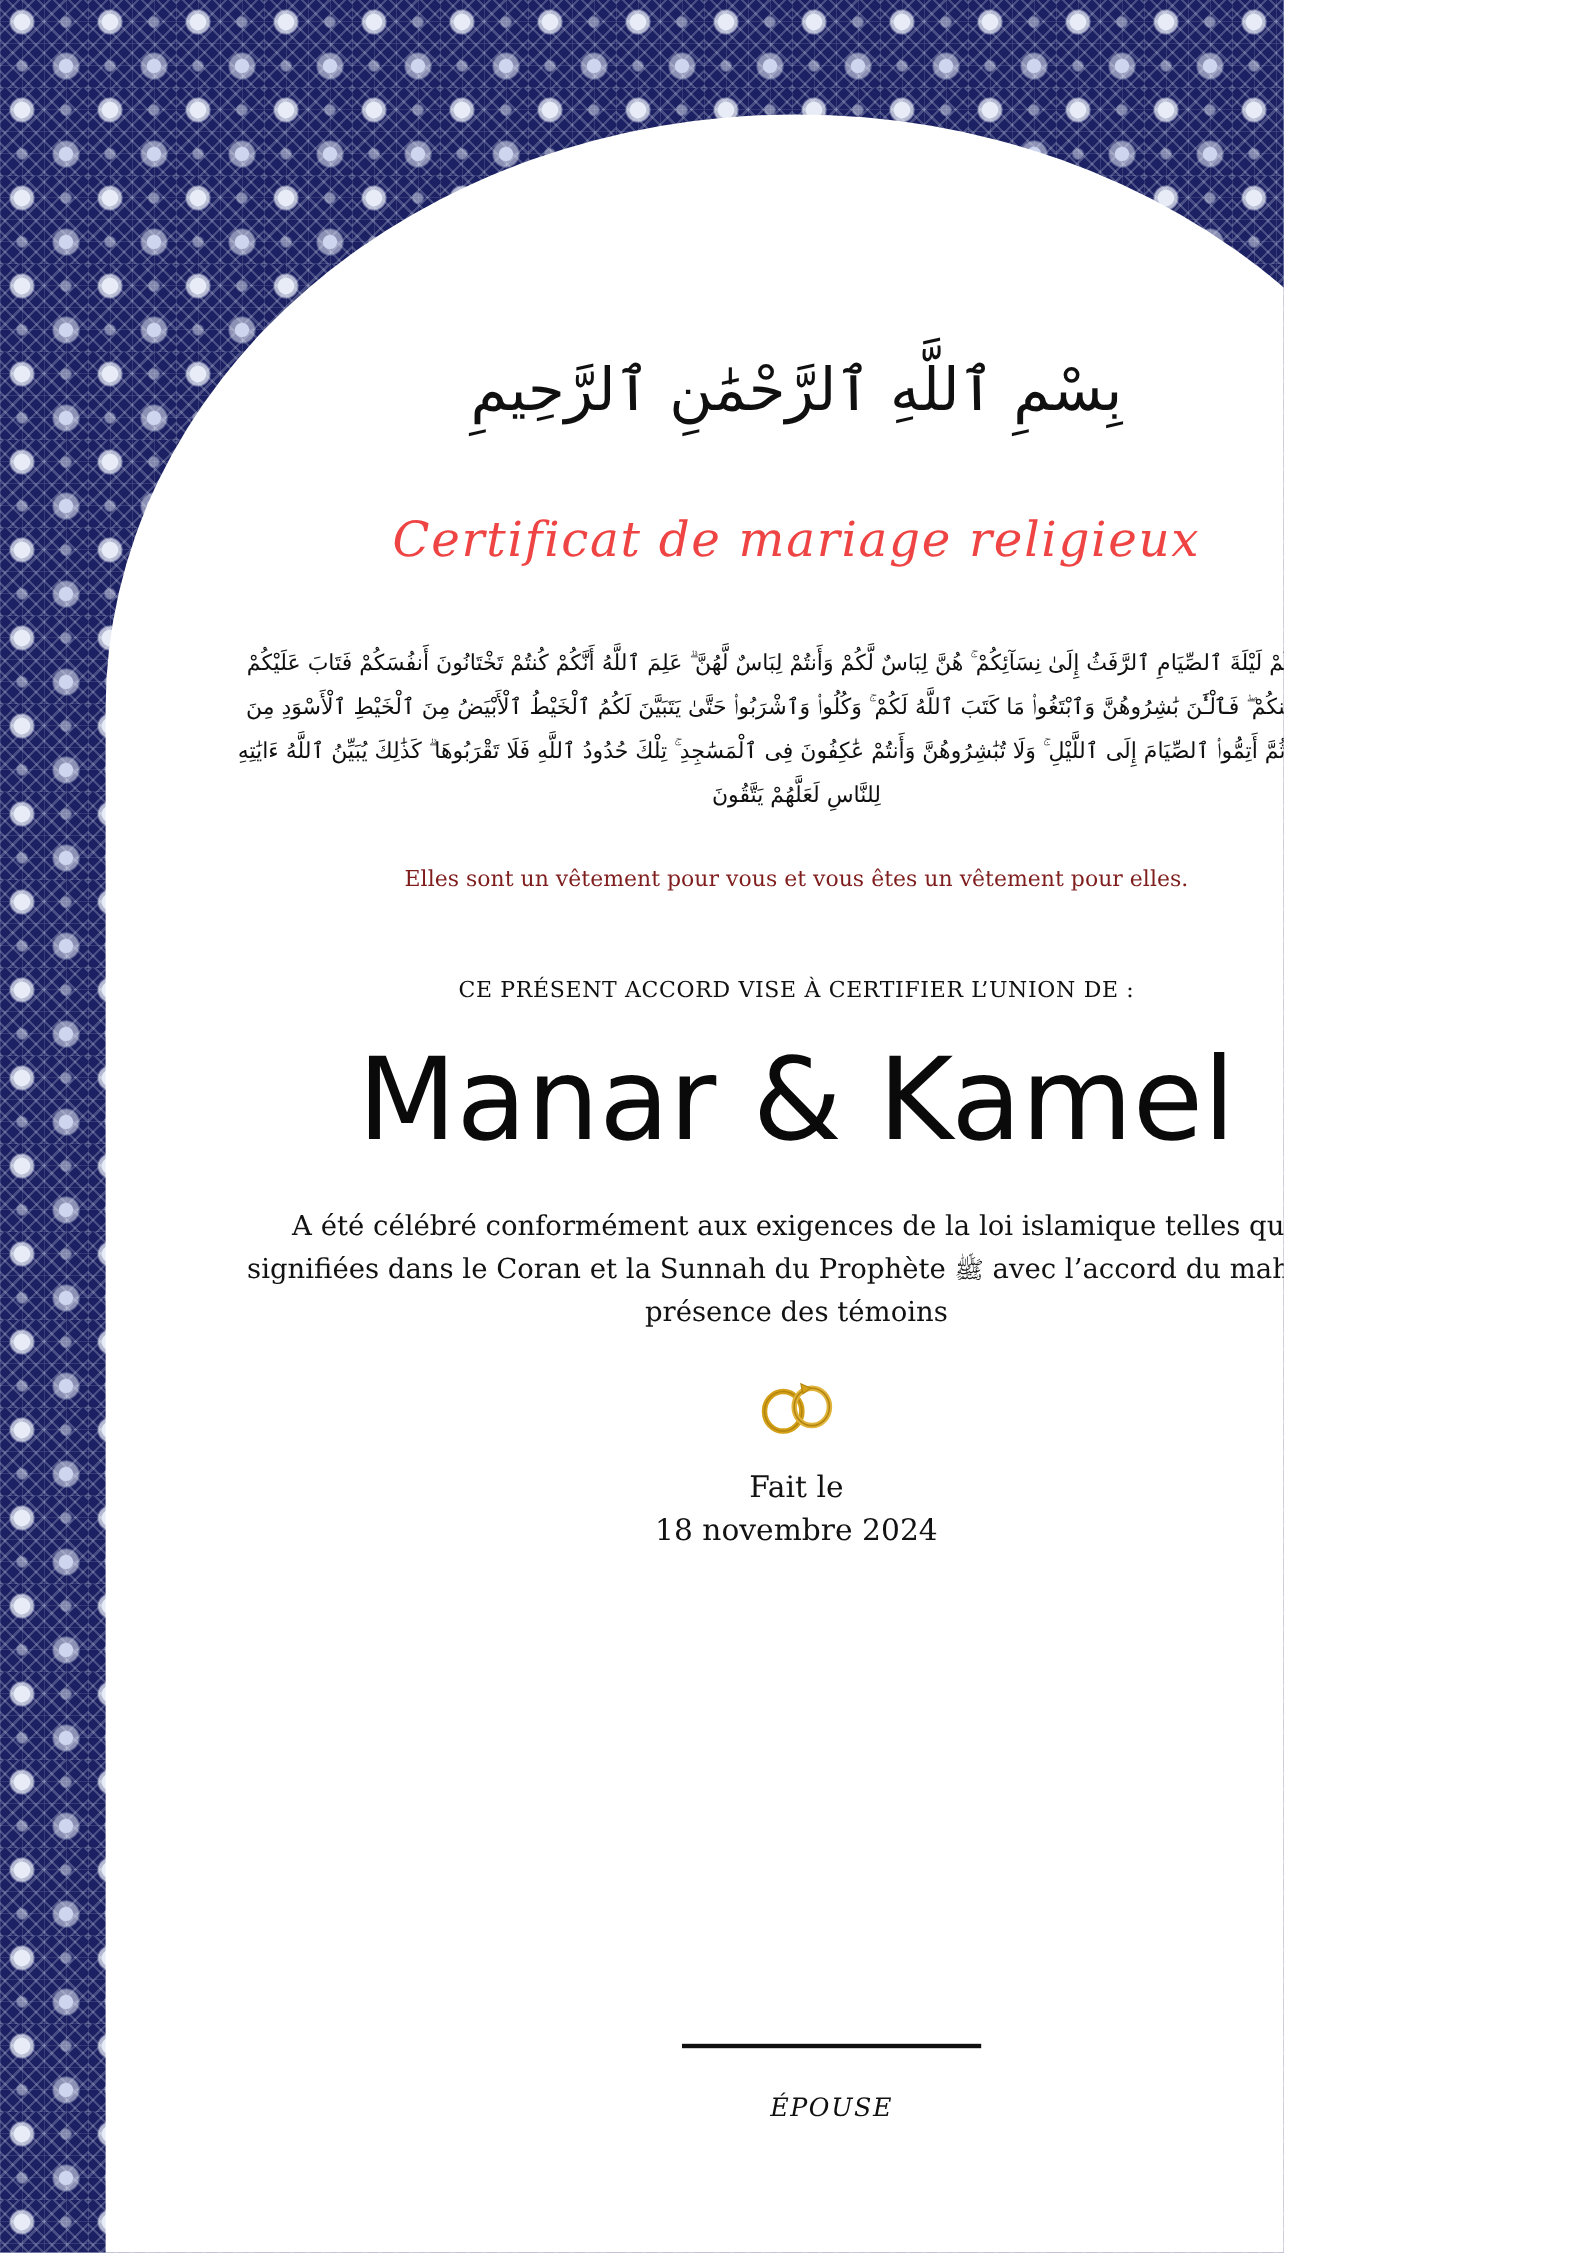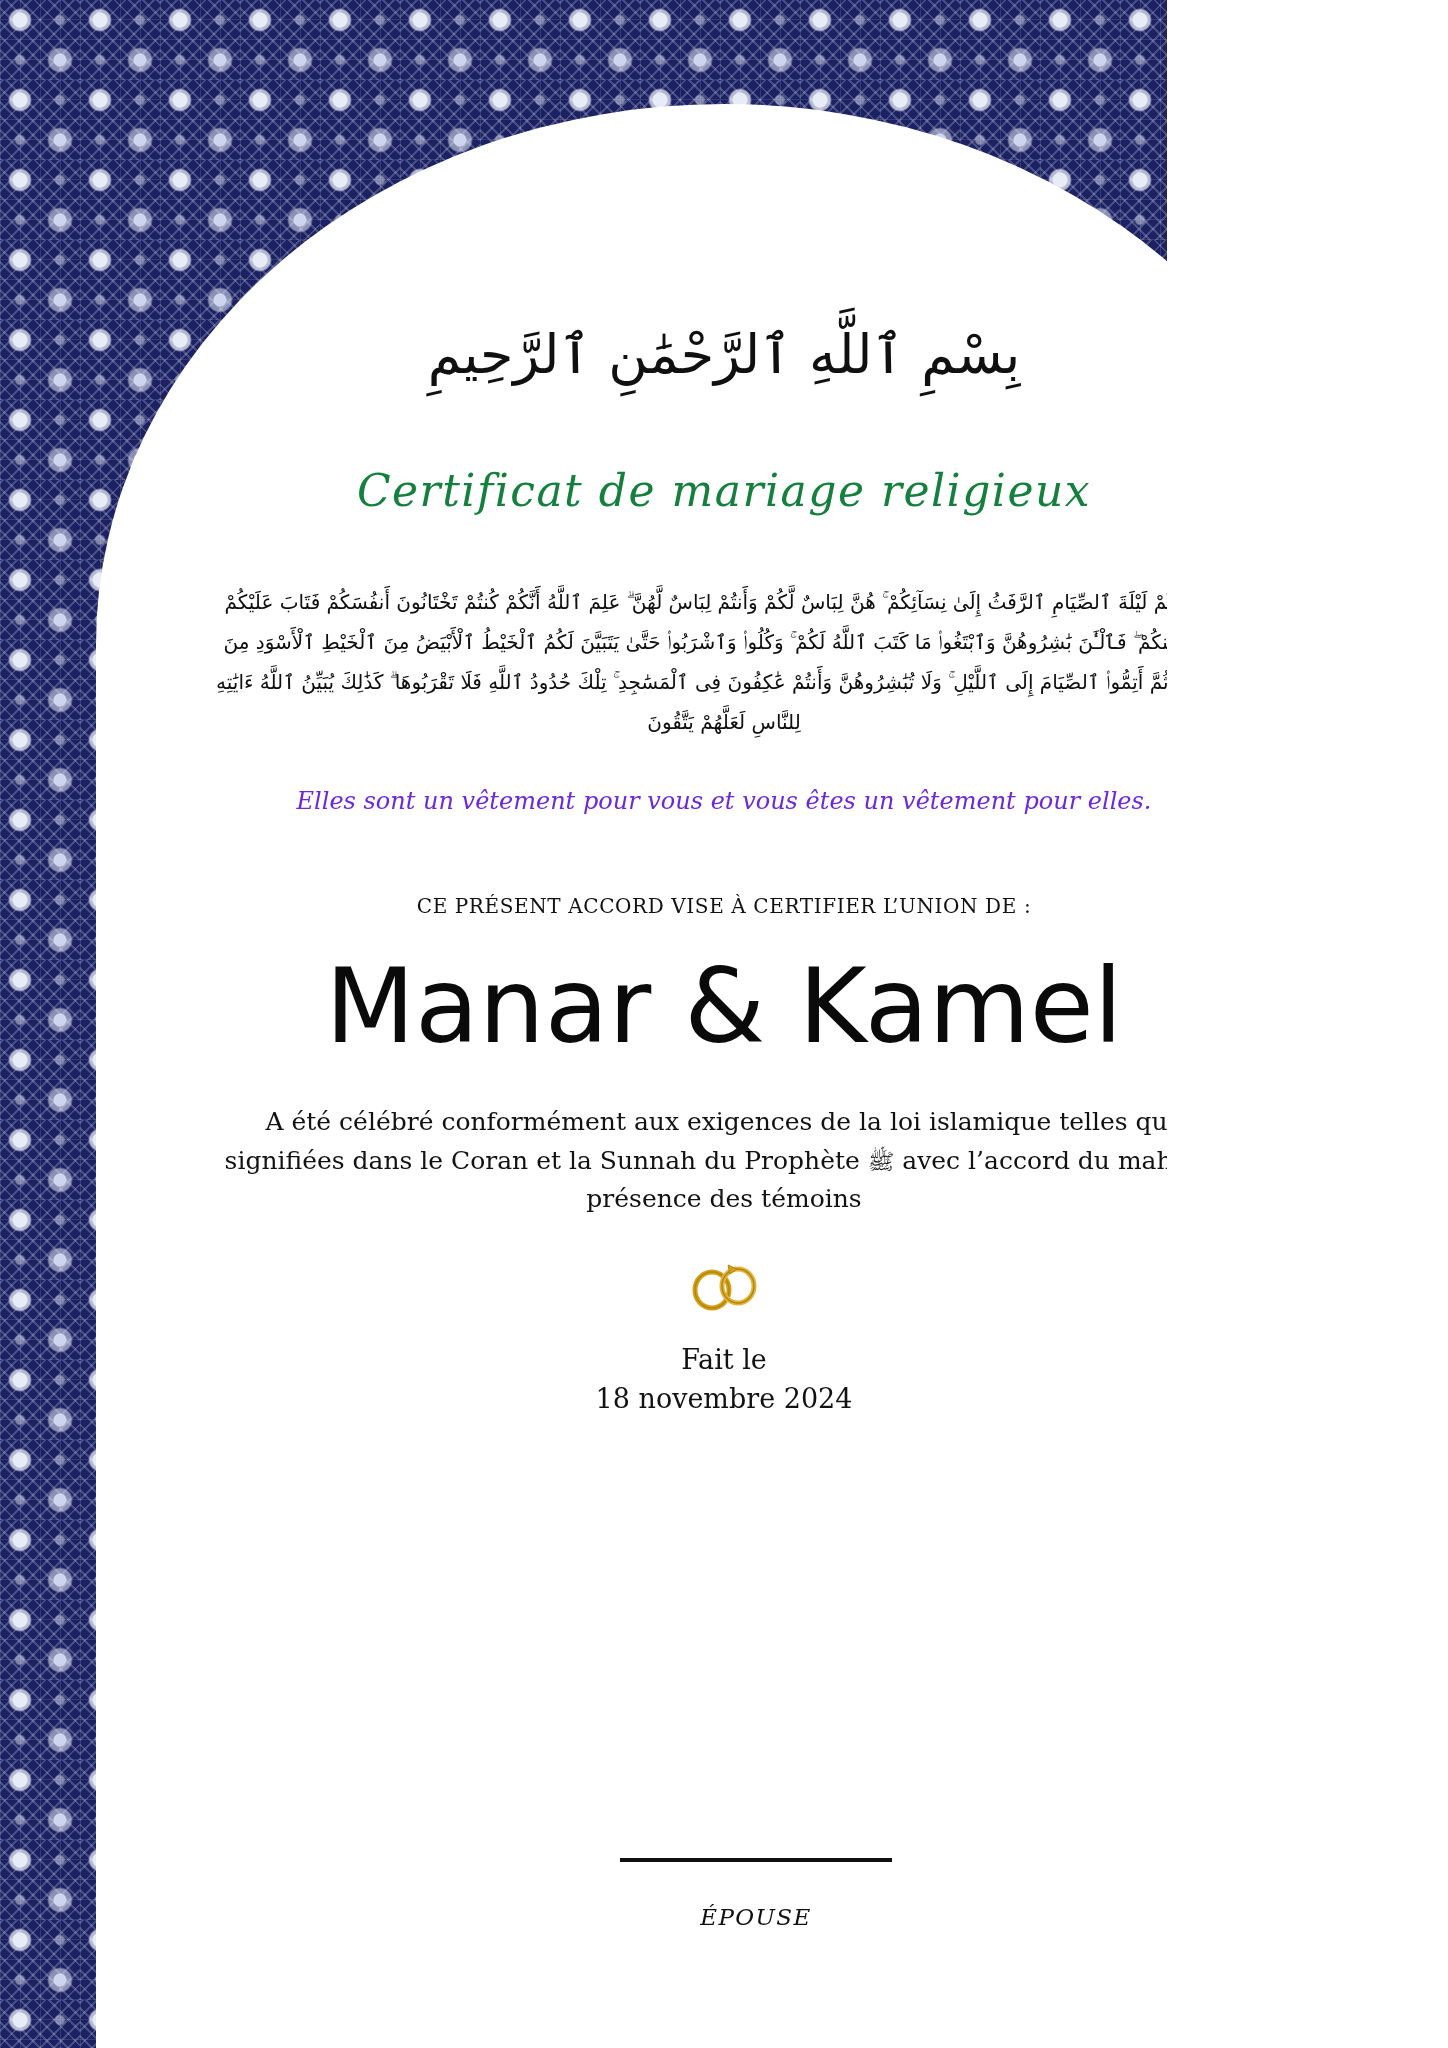--- a/index.html
+++ b/index.html
@@ -81,41 +81,40 @@
     direction: rtl;
     margin: 30px 0 0 0;
     letter-spacing: 0px;
   }
 
   .cert-title {
     font-family: "DejaVu Serif", serif;
     font-style: italic;
     font-size: 44px;
     letter-spacing: 1.5px;
-    color: #15803d;
+    color: #ef4444;
     margin: 70px 0 4px 0;
   }
 
   .ayah {
     direction: rtl;
     font-family: "DejaVu Sans", sans-serif;
     font-size: 20px;
     line-height: 2.0;
     color: #0f0f0f;
     margin: 66px 18px 0 18px;
     text-align: center;
   }
 
   .translation {
     font-family: "DejaVu Serif", serif;
-    font-size: 24px;
+    font-size: 20px;
     line-height: 1.65;
-    color: #6d28d9;
+    color: #7f1d1d;
     margin: 40px 0 0 0;
-    font-style: italic;
   }
   .translation .source {
     display: block;
     margin-top: 2px;
   }
 
   .union-label {
     font-family: "DejaVu Serif", serif;
     font-size: 20px;
     letter-spacing: 0.6px;

